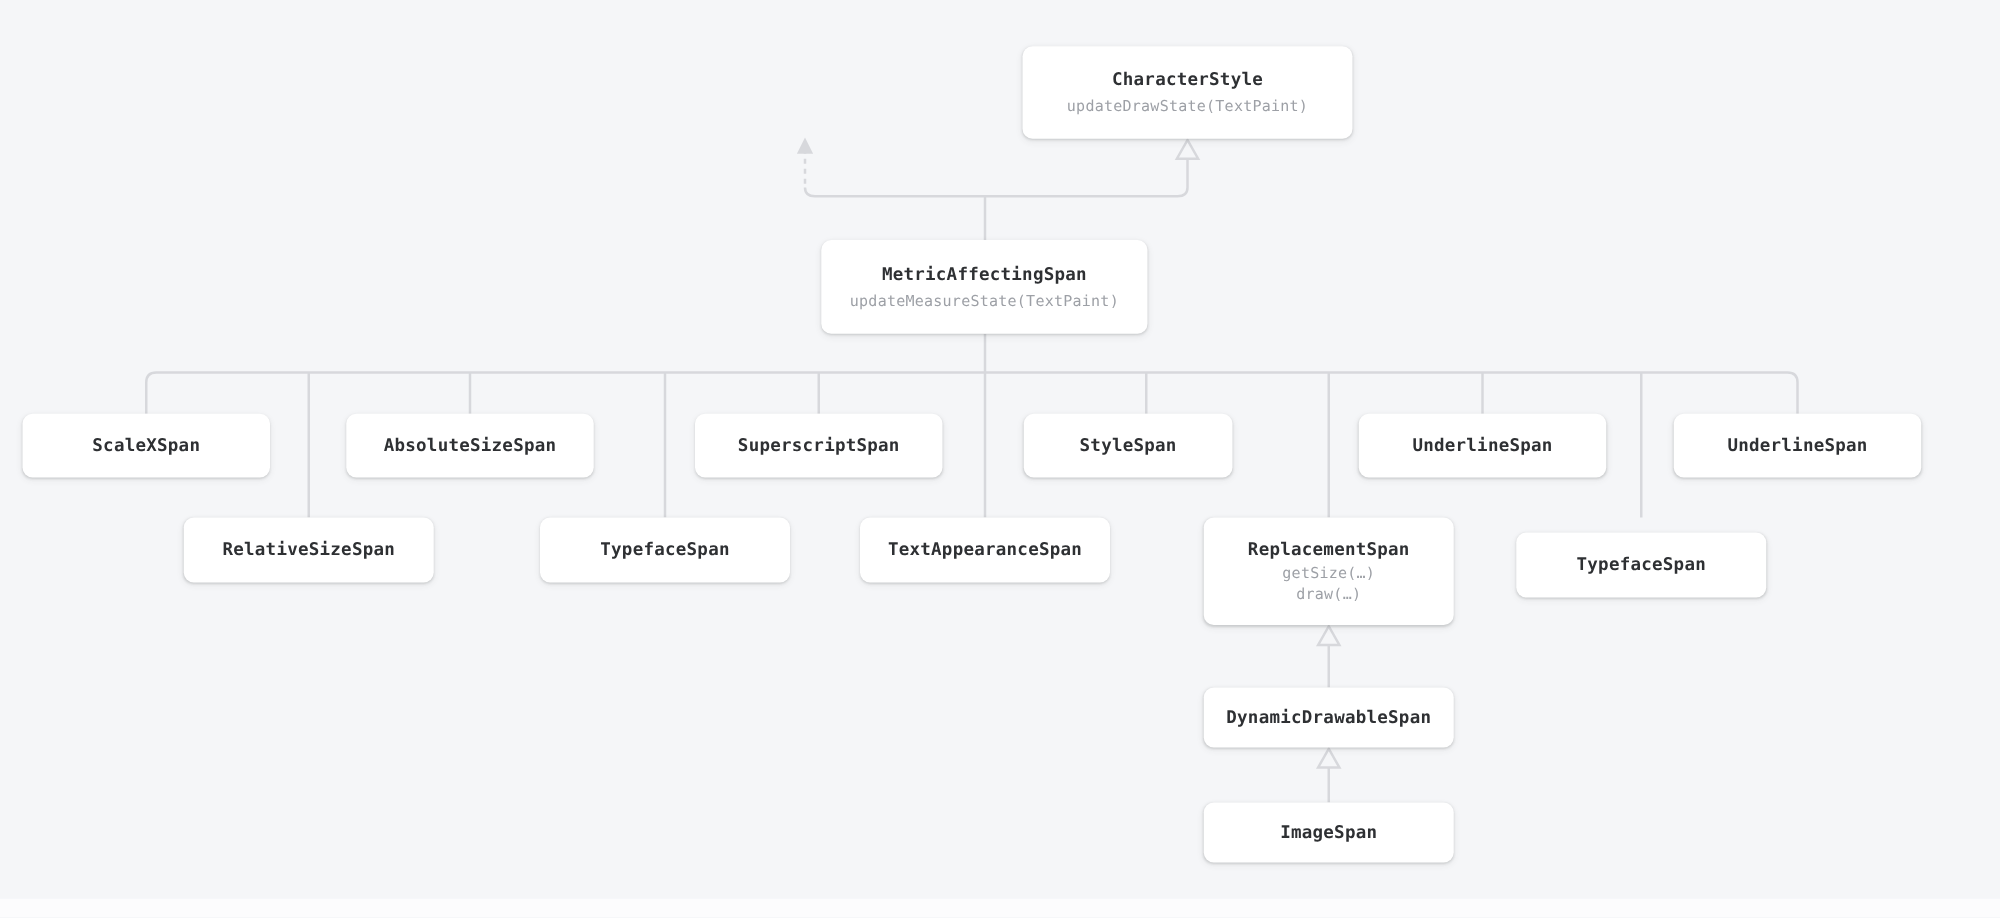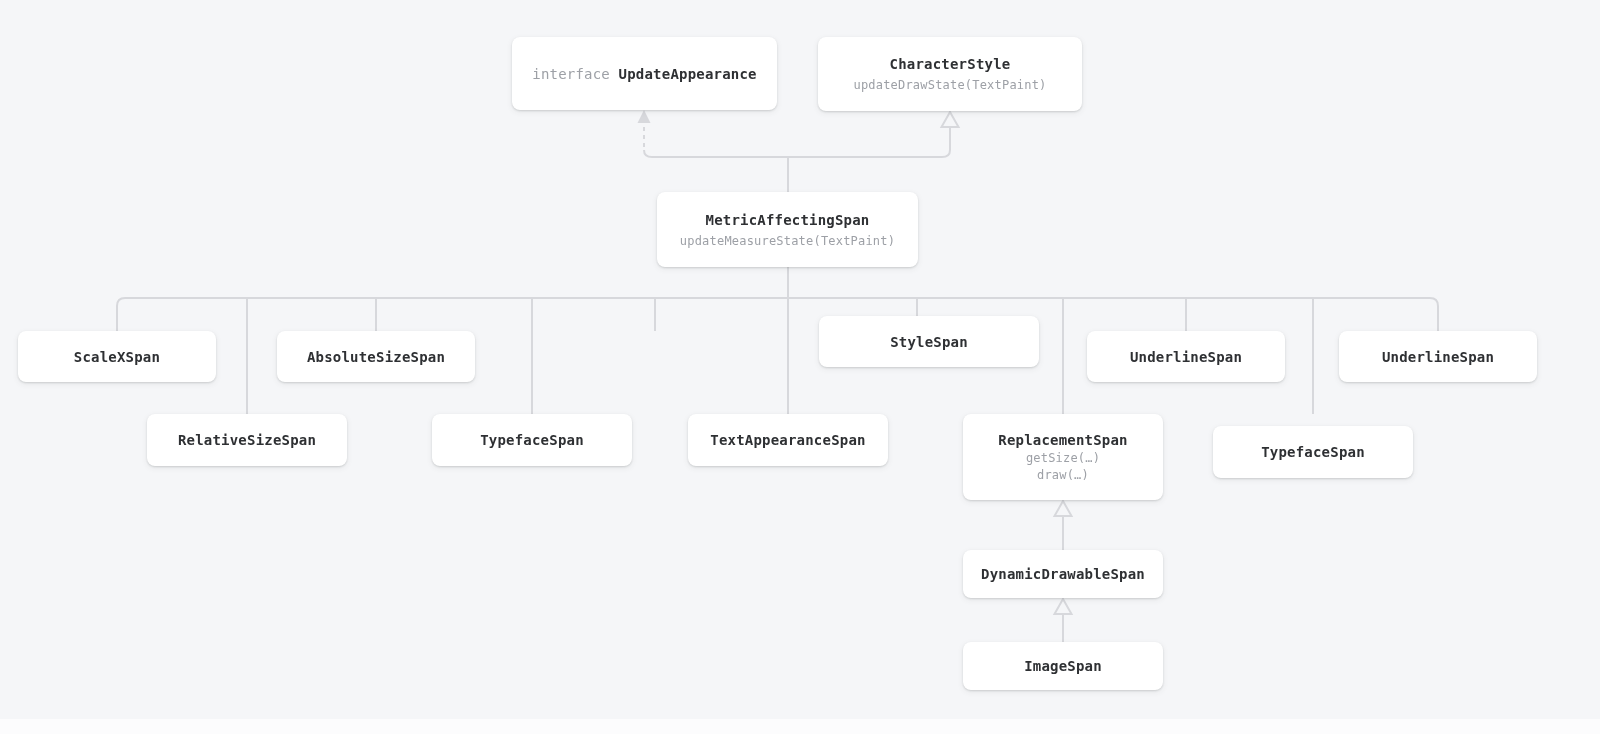--- a/index.html
+++ b/index.html
@@ -74,41 +74,41 @@
     <path class="wire" d="M 1063 298 L 1063 414"></path>
     <path class="wire" d="M 1186 298 L 1186 331"></path>
     <path class="wire" d="M 1313 298 L 1313 414"></path>
 
     <polygon class="arrow-hollow" points="1063,501 1054.5,516 1071.5,516"></polygon>
     <path class="wire" d="M 1063 516 L 1063 550"></path>
     <polygon class="arrow-hollow" points="1063,599 1054.5,614 1071.5,614"></polygon>
     <path class="wire" d="M 1063 614 L 1063 642"></path>
   </svg>
 
-  <div class="node" style="left:512px;top:37px;width:265px;height:73px;">
-    <div class="name-line"><span class="kw">interface </span><span>UpdateAppearance</span></div>
-  </div>
 
   <div class="node" style="left:818px;top:37px;width:264px;height:74px;">
     <div class="name-line">CharacterStyle</div>
     <div class="method">updateDrawState(TextPaint)</div>
   </div>
 
   <div class="node" style="left:657px;top:192px;width:261px;height:75px;">
     <div class="name-line">MetricAffectingSpan</div>
     <div class="method">updateMeasureState(TextPaint)</div>
   </div>
 
   <div class="node" style="left:277px;top:331px;width:198px;height:51px;">
     <div class="name-line">AbsoluteSizeSpan</div>
   </div>
   <div class="node" style="left:18px;top:331px;width:198px;height:51px;">
     <div class="name-line">ScaleXSpan</div>
   </div>
-  <div class="node" style="left:819px;top:316px;width:220px;height:51px;">
+  <div class="node" style="left:556px;top:331px;width:198px;height:51px;">
+    <div class="name-line">SuperscriptSpan</div>
+  </div>
+  <div class="node" style="left:819px;top:331px;width:167px;height:51px;">
     <div class="name-line">StyleSpan</div>
   </div>
   <div class="node" style="left:1087px;top:331px;width:198px;height:51px;">
     <div class="name-line">UnderlineSpan</div>
   </div>
   <div class="node" style="left:1339px;top:331px;width:198px;height:51px;">
     <div class="name-line">UnderlineSpan</div>
   </div>
 
   <div class="node" style="left:147px;top:414px;width:200px;height:52px;">

